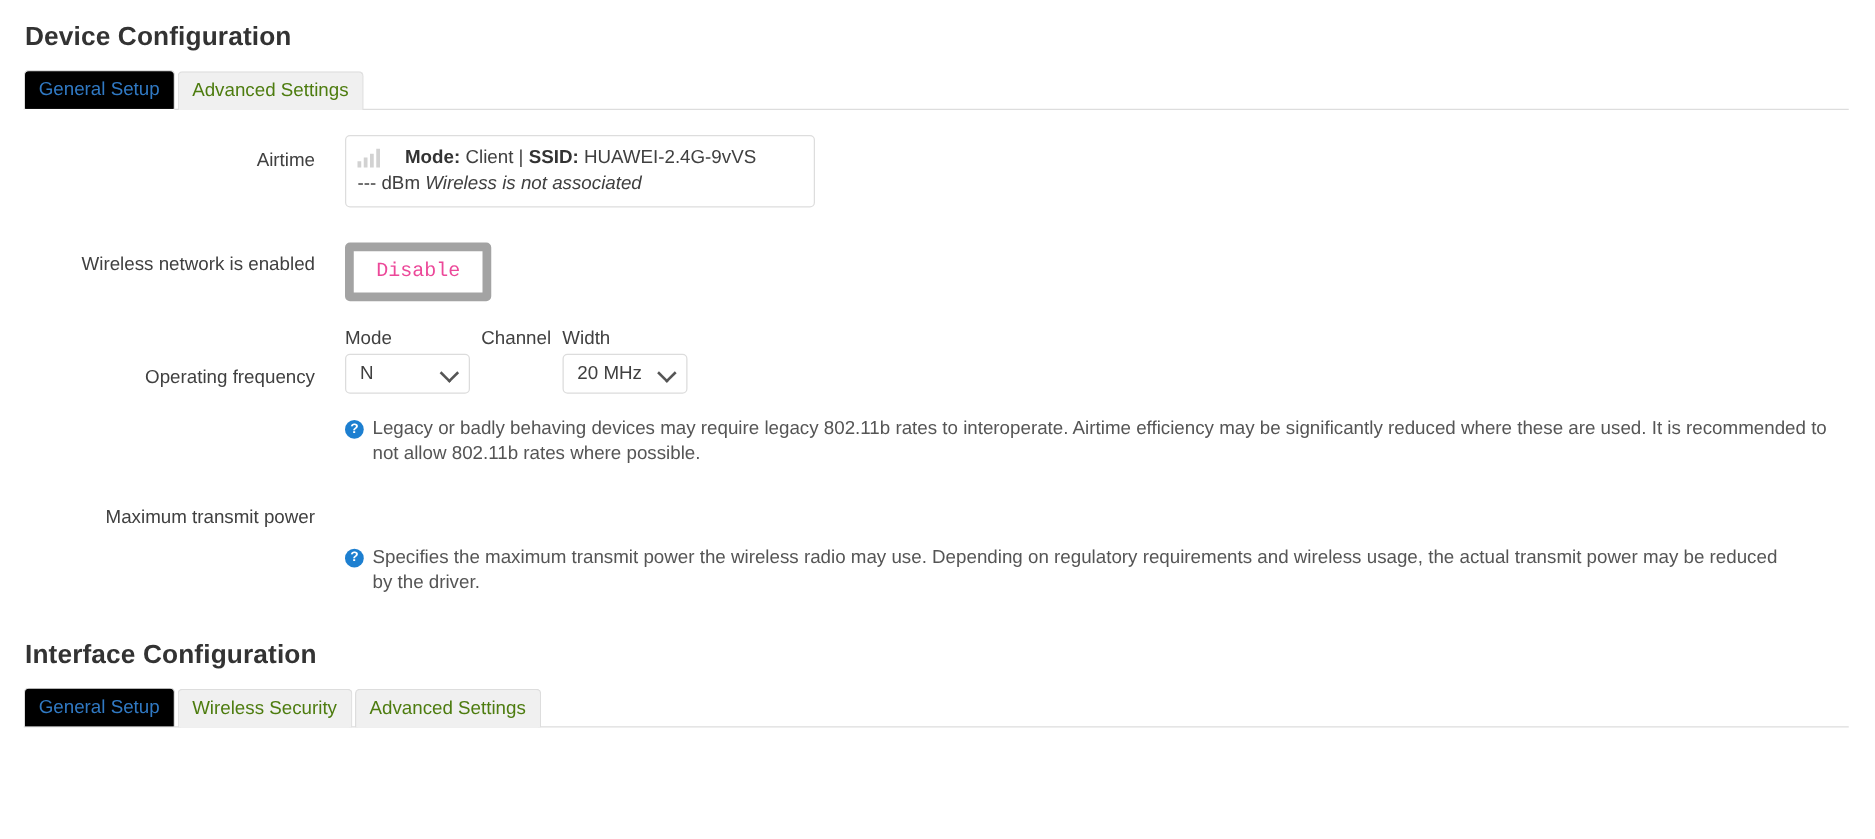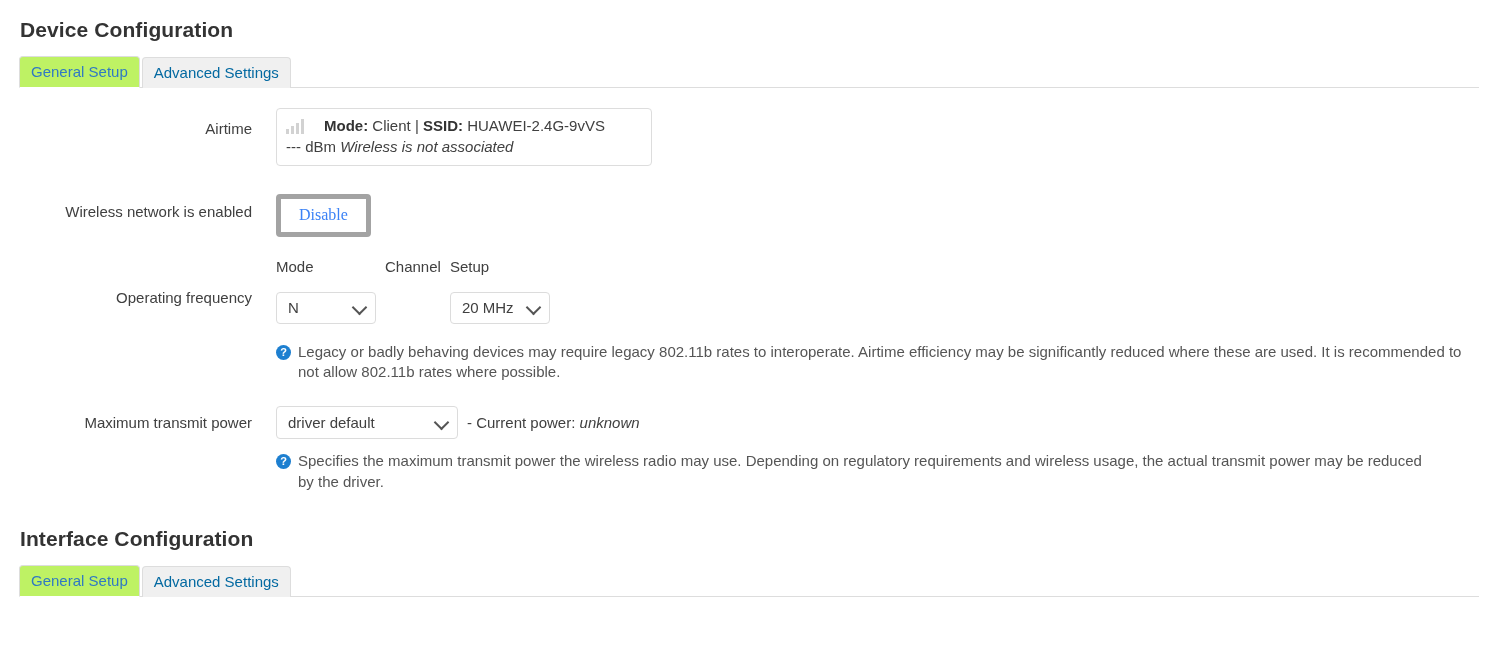--- a/index.html
+++ b/index.html
@@ -46,28 +46,28 @@
     left: -1px;
   }
   .tab {
     font-size: 15px;
     line-height: 1;
     padding: 7px 11px 8px 11px;
     border: 1px solid #dddddd;
     border-bottom: none;
     border-radius: 4px 4px 0 0;
     background: #f0f0f0;
-    color: #0369a1;
+    color: #4d7c0f;
     margin-right: 2px;
     margin-bottom: -1px;
     cursor: pointer;
     white-space: nowrap;
   }
   .tab.active {
-    background: #bef264;
+    background: #000000;
     color: #3079c3;
     border-color: #dddddd;
     border-bottom: 1px solid #ffffff;
   }
 
   
   .form-row {
     display: flex;
     align-items: flex-start;
   }
@@ -128,40 +128,40 @@
   .status-strong { font-weight: bold; color: #333333; }
   .status-line2 { white-space: nowrap; }
   .dbm { color: #404040; }
   .status-note { font-style: italic; }
 
   
   #row-enabled { margin-top: 28px; }
   #row-enabled .row-label { padding-top: 8px; }
   .btn-danger {
     display: inline-block;
-    font-family: Liberation Serif, serif;
+    font-family: Liberation Mono, monospace;
     font-size: 16px;
     line-height: 1;
-    color: #3b82f6;
+    color: #ec4899;
     background: #ffffff;
-    border: 5px solid #a3a3a3;
+    border: 7px solid #a3a3a3;
     border-radius: 4px;
     padding: 8px 18px 9px 18px;
     cursor: pointer;
   }
 
   
   #row-freq { margin-top: 21px; }
   #row-freq .row-label { padding-top: 30px; }
   .freq-group { display: flex; gap: 9px; }
   .freq-col { display: flex; flex-direction: column; }
   .sub-label {
     font-size: 15px;
     color: #404040;
-    margin-bottom: 16px;
+    margin-bottom: 3px;
     line-height: 1.2;
   }
   .select {
     position: relative;
     display: inline-flex;
     align-items: center;
     background: #ffffff;
     border: 1px solid #dcdcdc;
     border-radius: 4px;
     height: 32px;
@@ -304,21 +304,21 @@
               <span>N</span>
               <span class="chev"></span>
             </div>
           </div>
 
           <div class="freq-col">
             <span class="sub-label">Channel</span>
           </div>
 
           <div class="freq-col">
-            <span class="sub-label">Setup</span>
+            <span class="sub-label">Width</span>
             <div class="select" id="select-width">
               <span>20 MHz</span>
               <span class="chev"></span>
             </div>
           </div>
 
         </div>
       </div>
     </div>
 
@@ -328,50 +328,39 @@
       <div class="row-field">
         <div class="help">
           <span class="help-icon">?</span>
           <span class="help-text">Legacy or badly behaving devices may require legacy 802.11b rates to interoperate. Airtime efficiency may be significantly reduced where these are used. It is recommended to not allow 802.11b rates where possible.</span>
         </div>
       </div>
     </div>
 
     <div class="form-row" id="row-power">
       <div class="row-label">Maximum transmit power</div>
-      <div class="row-field">
-        <div class="power-line">
-          <div class="select" id="select-power">
-            <span>driver default</span>
-            <span class="chev"></span>
-          </div>
-          <span class="power-current">
-            <span>- Current power:</span>
-            <em>unknown</em>
-          </span>
-        </div>
-      </div>
     </div>
 
     <div class="form-row" id="help-power-wrap">
       <div class="row-label"></div>
       <div class="row-field">
         <div class="help">
           <span class="help-icon">?</span>
           <span class="help-text">Specifies the maximum transmit power the wireless radio may use. Depending on regulatory requirements and wireless usage, the actual transmit power may be reduced by the driver.</span>
         </div>
       </div>
     </div>
 
   </section>
 
   <section id="interface-section">
 
     <h2 class="section-title" id="interface-section-title">Interface Configuration</h2>
 
     <div class="tabs">
       <div class="tab active">General Setup</div>
+      <div class="tab">Wireless Security</div>
       <div class="tab">Advanced Settings</div>
     </div>
 
   </section>
 
 </div>
 
 </body></html>

